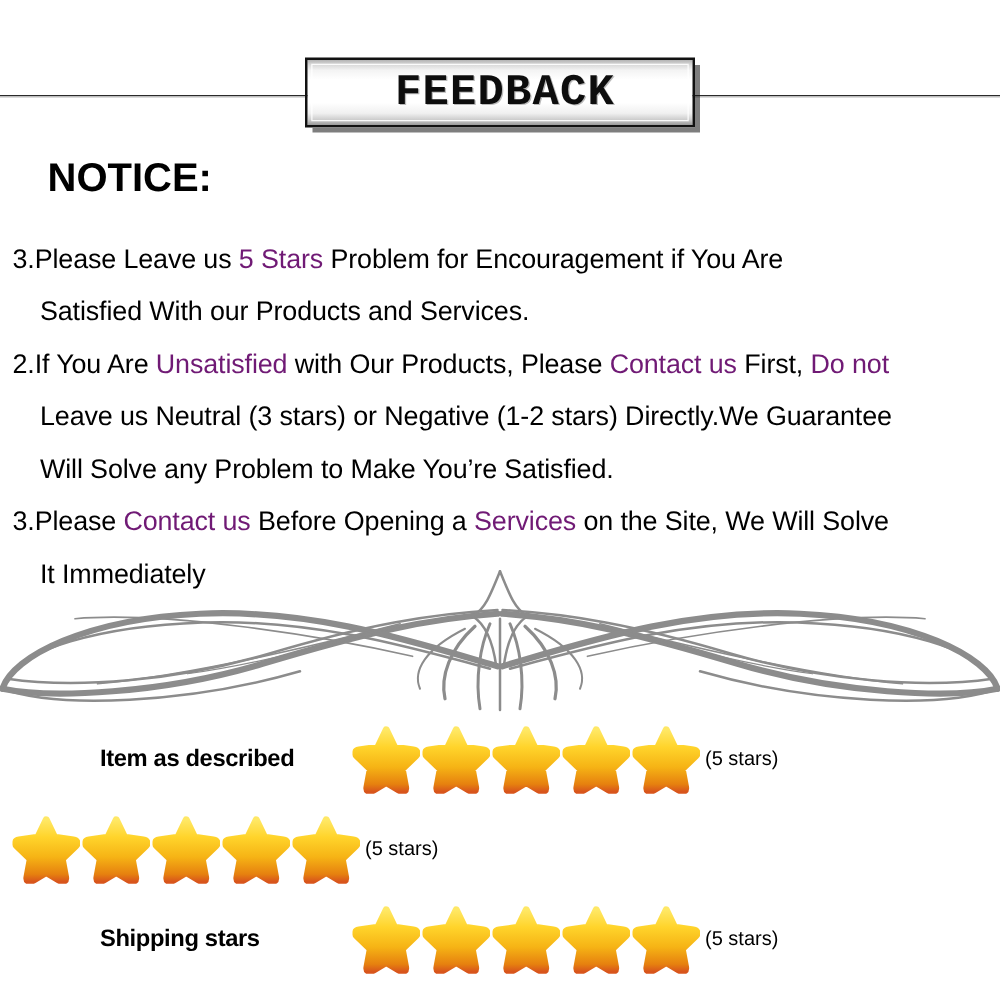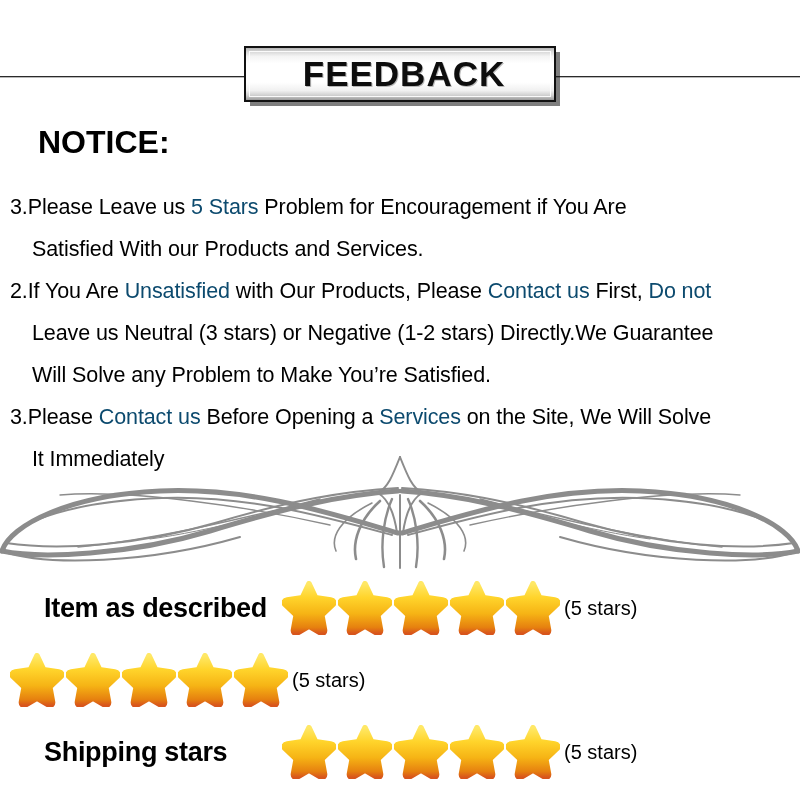--- a/index.html
+++ b/index.html
@@ -55,21 +55,21 @@
   }
   .banner-title {
     position: absolute;
     left: 244px;
     top: 46px;
     width: 320px;
     height: 56px;
     display: flex;
     align-items: center;
     justify-content: center;
-    font-family: Liberation Sans, sans-serif;
+    font-family: Liberation Mono, monospace;
     font-weight: bold;
     font-size: 35px;
     letter-spacing: 1px;
     color: #0d0d0d;
     text-shadow: 1px 1px 0 rgba(140,140,140,0.6);
   }
 
   
   .notice-heading {
     position: absolute;
@@ -88,21 +88,21 @@
     top: 186px;
     width: 800px;
   }
   .notice-line {
     font-size: 21.5px;
     line-height: 42px;
     white-space: nowrap;
     letter-spacing: -0.1px;
   }
   .notice-line.indent { padding-left: 22px; }
-  .hl { color: #0c4a6e; text-align: center; }
+  .hl { color: #701a75; text-align: center; }
 
   
   .ornament {
     position: absolute;
     left: 0;
     top: 455px;
     width: 800px;
     height: 115px;
   }
 
@@ -114,40 +114,40 @@
     width: 800px;
   }
   .rating-row {
     position: relative;
     height: 72px;
     display: flex;
     align-items: center;
   }
   .rating-label {
     width: 272px;
-    padding-left: 44px;
+    padding-left: 80px;
     box-sizing: border-box;
-    font-size: 27px;
+    font-size: 19px;
     font-weight: bold;
     letter-spacing: -0.3px;
     white-space: nowrap;
   }
   .stars {
     display: flex;
     align-items: center;
     margin-left: 10px;
   }
   .star {
     width: 54px;
     height: 54px;
     display: block;
     margin-right: 2px;
   }
   .rating-count {
-    font-size: 20px;
+    font-size: 16px;
     margin-left: 2px;
     white-space: nowrap;
   }
 </style>
 </head>
 <body>
 
 <div class="banner-wrap">
   <div class="banner-rule left"></div>
   <div class="banner-rule right"></div>

